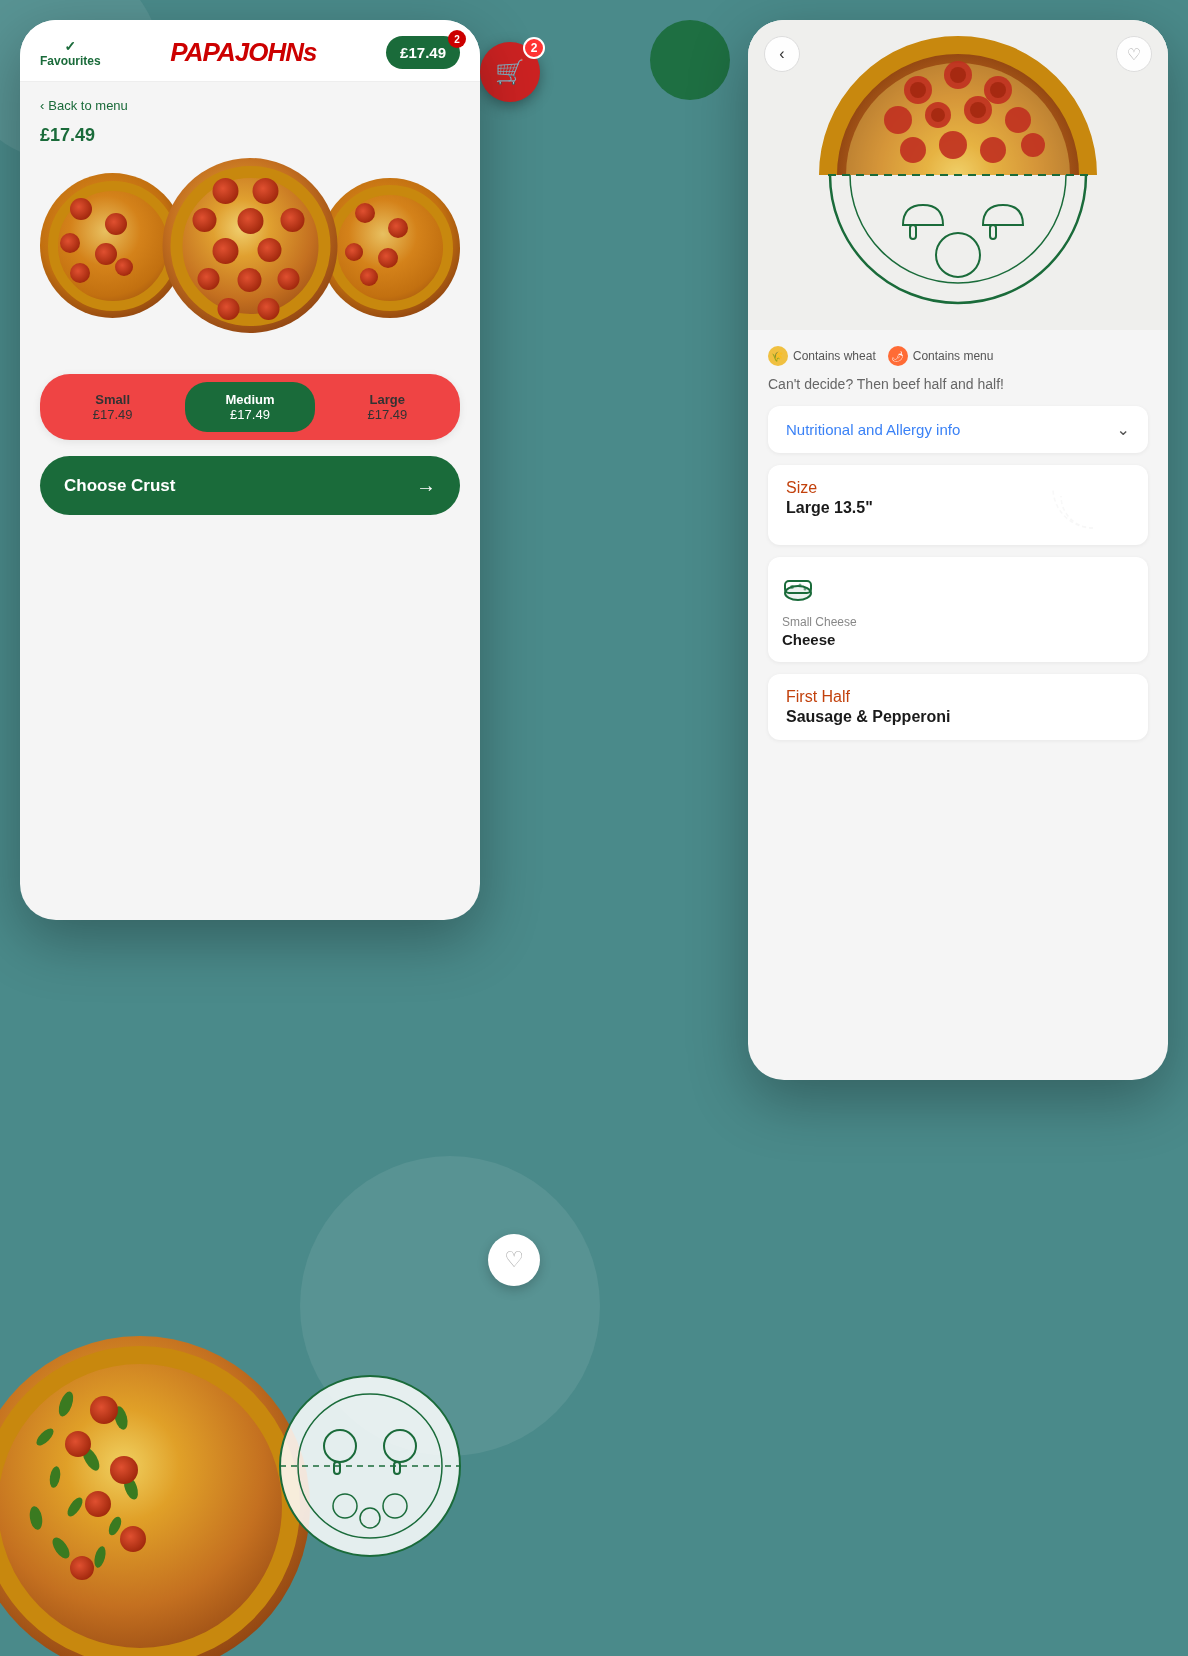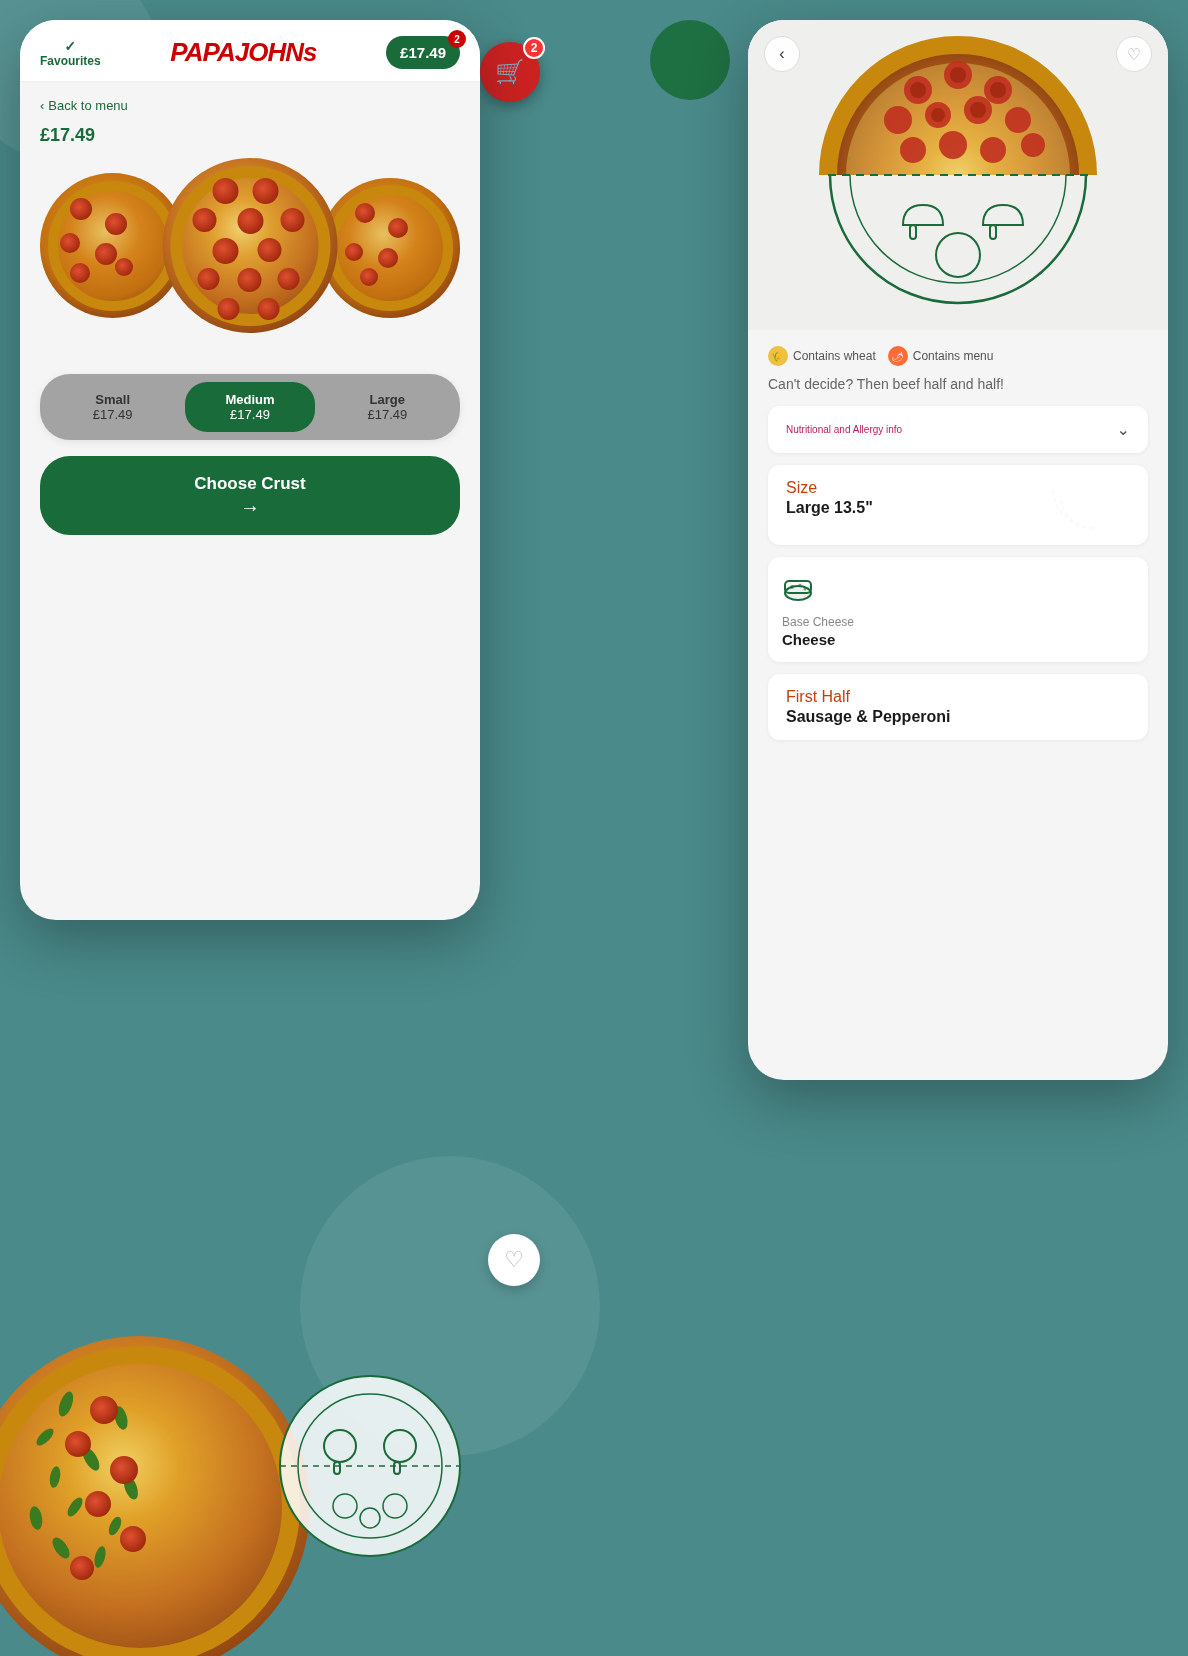--- a/index.html
+++ b/index.html
@@ -128,21 +128,21 @@
       justify-content: center;
       gap: -20px;
       height: 200px;
       position: relative;
       margin-bottom: 16px;
     }
 
     .size-selector {
       display: flex;
       gap: 8px;
-      background: #a3a3a3;
+      background: #ef4444;
       border-radius: 30px;
       padding: 8px;
       margin-bottom: 16px;
       box-shadow: 0 2px 8px rgba(0,0,0,0.08);
     }
 
     .size-option {
       flex: 1;
       padding: 10px 8px;
       border-radius: 22px;
@@ -177,21 +177,20 @@
       color: white;
       border: none;
       border-radius: 30px;
       padding: 18px 24px;
       font-size: 17px;
       font-weight: 700;
       display: flex;
       align-items: center;
       justify-content: space-between;
       cursor: pointer;
-      flex-direction: column;
     }
 
     .arrow-right {
       font-size: 20px;
     }
 
     
     .phone-right {
       position: absolute;
       right: 20px;
@@ -300,22 +299,22 @@
       padding: 14px 18px;
       margin-bottom: 12px;
       display: flex;
       align-items: center;
       justify-content: space-between;
       cursor: pointer;
       box-shadow: 0 1px 4px rgba(0,0,0,0.06);
     }
 
     .nutrition-label {
-      font-size: 10px;
-      color: #be185d;
+      font-size: 15px;
+      color: #3b82f6;
     }
 
     .chevron-down {
       color: #555;
       font-size: 16px;
     }
 
     .size-card {
       background: white;
       border-radius: 12px;
@@ -618,21 +617,21 @@
           
           <svg width="32" height="32" viewBox="0 0 32 32">
             <ellipse cx="16" cy="22" rx="13" ry="7" fill="none" stroke="#1a6b3a" stroke-width="2"></ellipse>
             <ellipse cx="16" cy="22" rx="13" ry="7" fill="#1a6b3a" opacity="0.08"></ellipse>
             <rect x="3" y="10" width="26" height="12" rx="4" fill="none" stroke="#1a6b3a" stroke-width="2"></rect>
             <circle cx="10" cy="16" r="2" fill="#1a6b3a" opacity="0.6"></circle>
             <circle cx="18" cy="14" r="1.5" fill="#1a6b3a" opacity="0.6"></circle>
             <circle cx="23" cy="18" r="1.5" fill="#1a6b3a" opacity="0.6"></circle>
           </svg>
         </div>
-        <div class="option-card-label">Base Cheese</div>
+        <div class="option-card-label">Small Cheese</div>
         <div class="option-card-value">Cheese</div>
       </div>
     </div>
 
     <div class="first-half-card">
       <div class="size-card-label">First Half</div>
       <div class="size-card-value">Sausage &amp; Pepperoni</div>
     </div>
   </div>
 </div>

